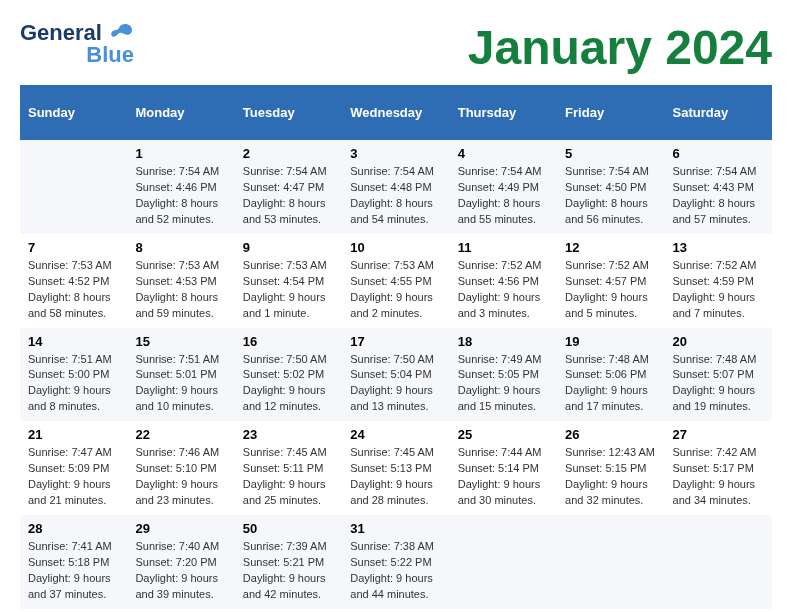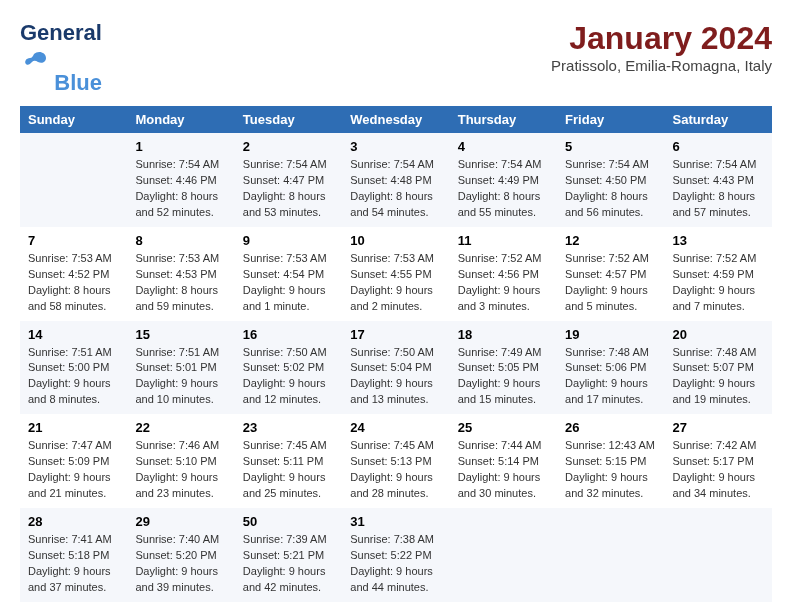--- a/index.html
+++ b/index.html
@@ -23,38 +23,38 @@
     }
     .logo-row {
       display: flex;
       align-items: center;
       gap: 2px;
     }
     .title-area {
       text-align: right;
     }
     .cal-title {
-      font-size: 32px;
+      font-size: 48px;
       font-weight: bold;
-      color: #7f1d1d;
+      color: #15803d;
     }
     .cal-subtitle {
       font-size: 15px;
       color: #444;
     }
     table {
       width: 100%;
       border-collapse: collapse;
       font-size: 11px;
     }
     thead tr th {
       background: #2e6db4;
       color: #fff;
       text-align: left;
-      padding: 6px 8px;
+      padding: 20px 8px;
       font-size: 13px;
       font-weight: bold;
     }
     tbody tr {
       vertical-align: top;
     }
     tbody tr:nth-child(odd) {
       background: #f5f7fb;
     }
     tbody tr:nth-child(even) {
@@ -79,33 +79,32 @@
       line-height: 1.45;
     }
   </style>
 </head>
 <body>
 
 <div class="header-area">
   <div class="logo">
     <div class="logo-row">
       <div>
-        <div style="display:flex;align-items:flex-start;gap:4px;flex-direction:column;">
+        <div style="display:flex;align-items:flex-end;gap:4px;">
           <span style="font-size:22px;font-weight:bold;color:#1a3a6b;">General</span>
           <svg width="28" height="24" viewBox="0 0 28 24">
             <path d="M14 4 C18 0, 26 2, 26 8 C26 12, 22 14, 18 12 C16 11, 14 10, 12 12 C10 14, 8 16, 6 14 C4 12, 6 8, 10 8 C12 8, 13 6, 14 4Z" fill="#4a90d9"></path>
           </svg>
         </div>
         <div style="font-size:22px;font-weight:bold;color:#4a90d9;margin-top:-4px;text-align:right;">Blue</div>
       </div>
     </div>
   </div>
   <div class="title-area">
     <div class="cal-title">January 2024</div>
-    <div class="cal-subtitle">Pratissolo, Emilia-Romagna, Italy</div>
   </div>
 </div>
 
 <table>
   <thead>
     <tr>
     <th>Sunday</th>
         <th>Monday</th>
         <th>Tuesday</th>
         <th>Wednesday</th>
@@ -232,21 +231,21 @@
           <div class="day-info"><span>Sunrise: 7:42 AM</span><br><span>Sunset: 5:17 PM</span><br><span>Daylight: 9 hours and 34 minutes.</span></div>
         </td>
       </tr>
       <tr>
         <td>
           <span class="day-num">28</span>
           <div class="day-info"><span>Sunrise: 7:41 AM</span><br><span>Sunset: 5:18 PM</span><br><span>Daylight: 9 hours and 37 minutes.</span></div>
         </td>
         <td>
           <span class="day-num">29</span>
-          <div class="day-info"><span>Sunrise: 7:40 AM</span><br><span>Sunset: 5:20 PM</span><br><span>Daylight: 9 hours and 39 minutes.</span></div>
+          <div class="day-info"><span>Sunrise: 7:40 AM</span><br><span>Sunset: 7:20 PM</span><br><span>Daylight: 9 hours and 39 minutes.</span></div>
         </td>
         <td>
           <span class="day-num">50</span>
           <div class="day-info"><span>Sunrise: 7:39 AM</span><br><span>Sunset: 5:21 PM</span><br><span>Daylight: 9 hours and 42 minutes.</span></div>
         </td>
         <td>
           <span class="day-num">31</span>
           <div class="day-info"><span>Sunrise: 7:38 AM</span><br><span>Sunset: 5:22 PM</span><br><span>Daylight: 9 hours and 44 minutes.</span></div>
         </td>
         <td></td>

